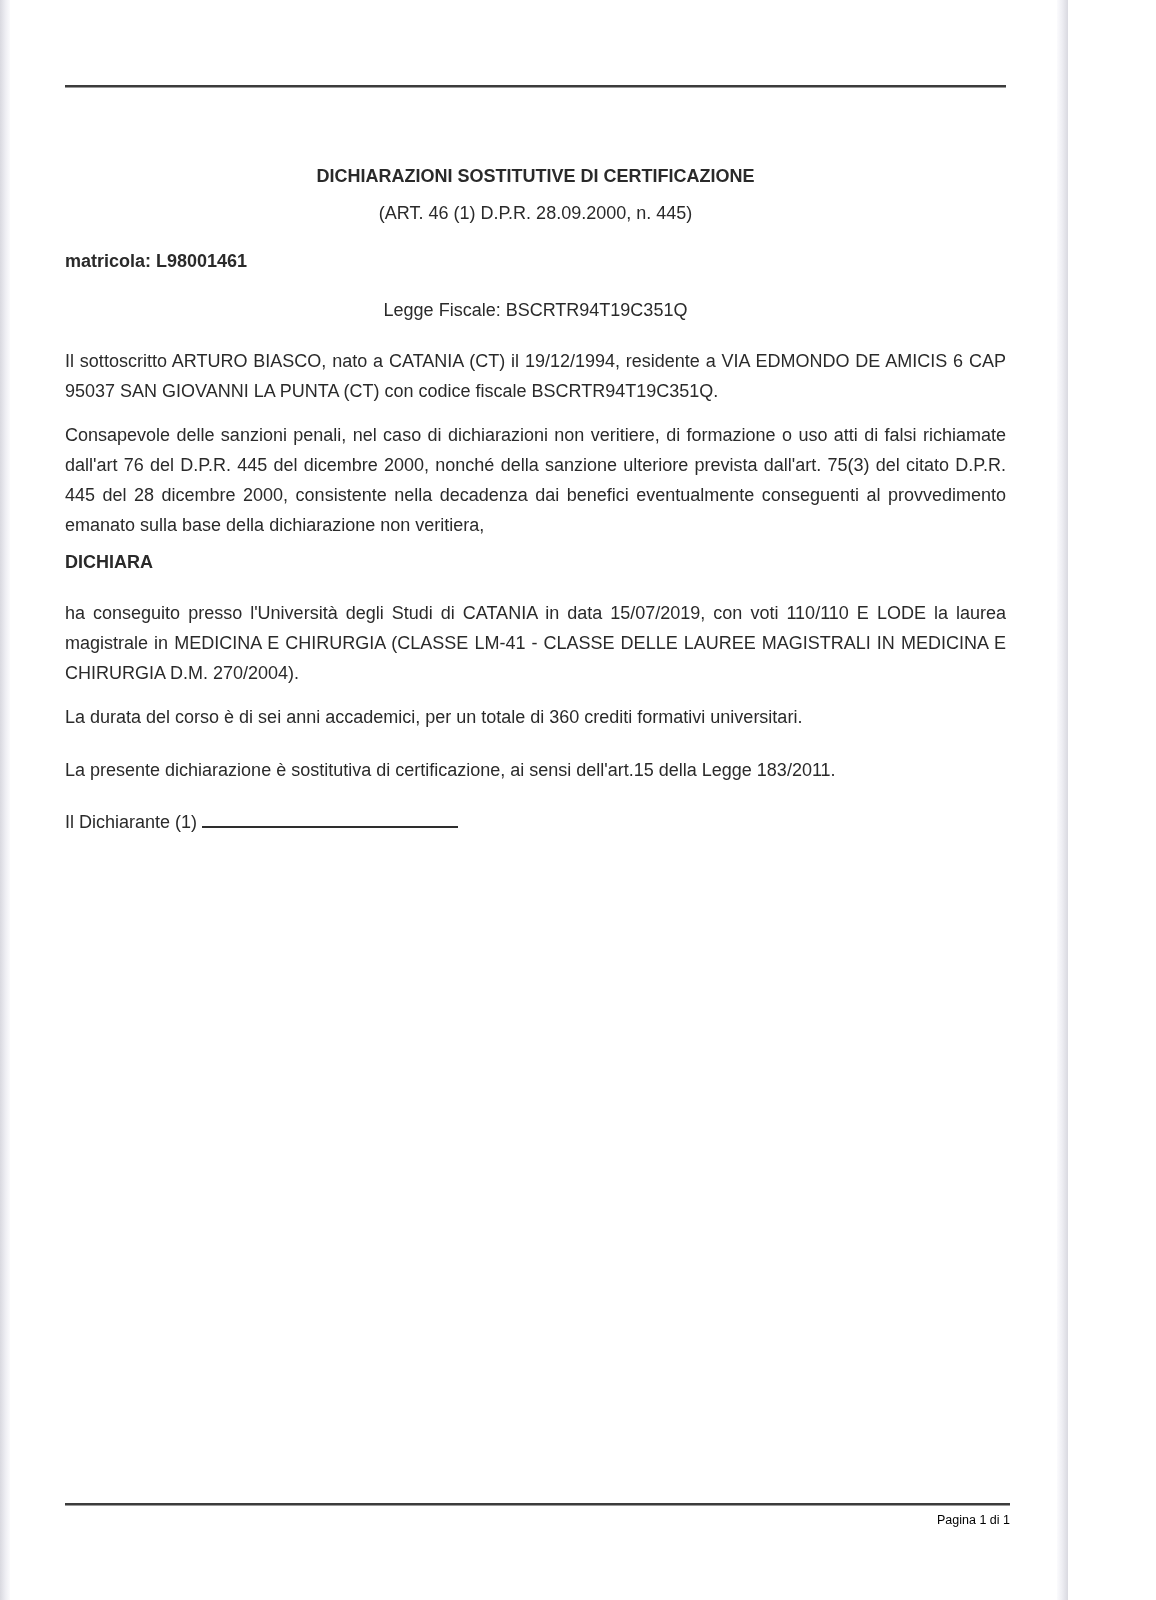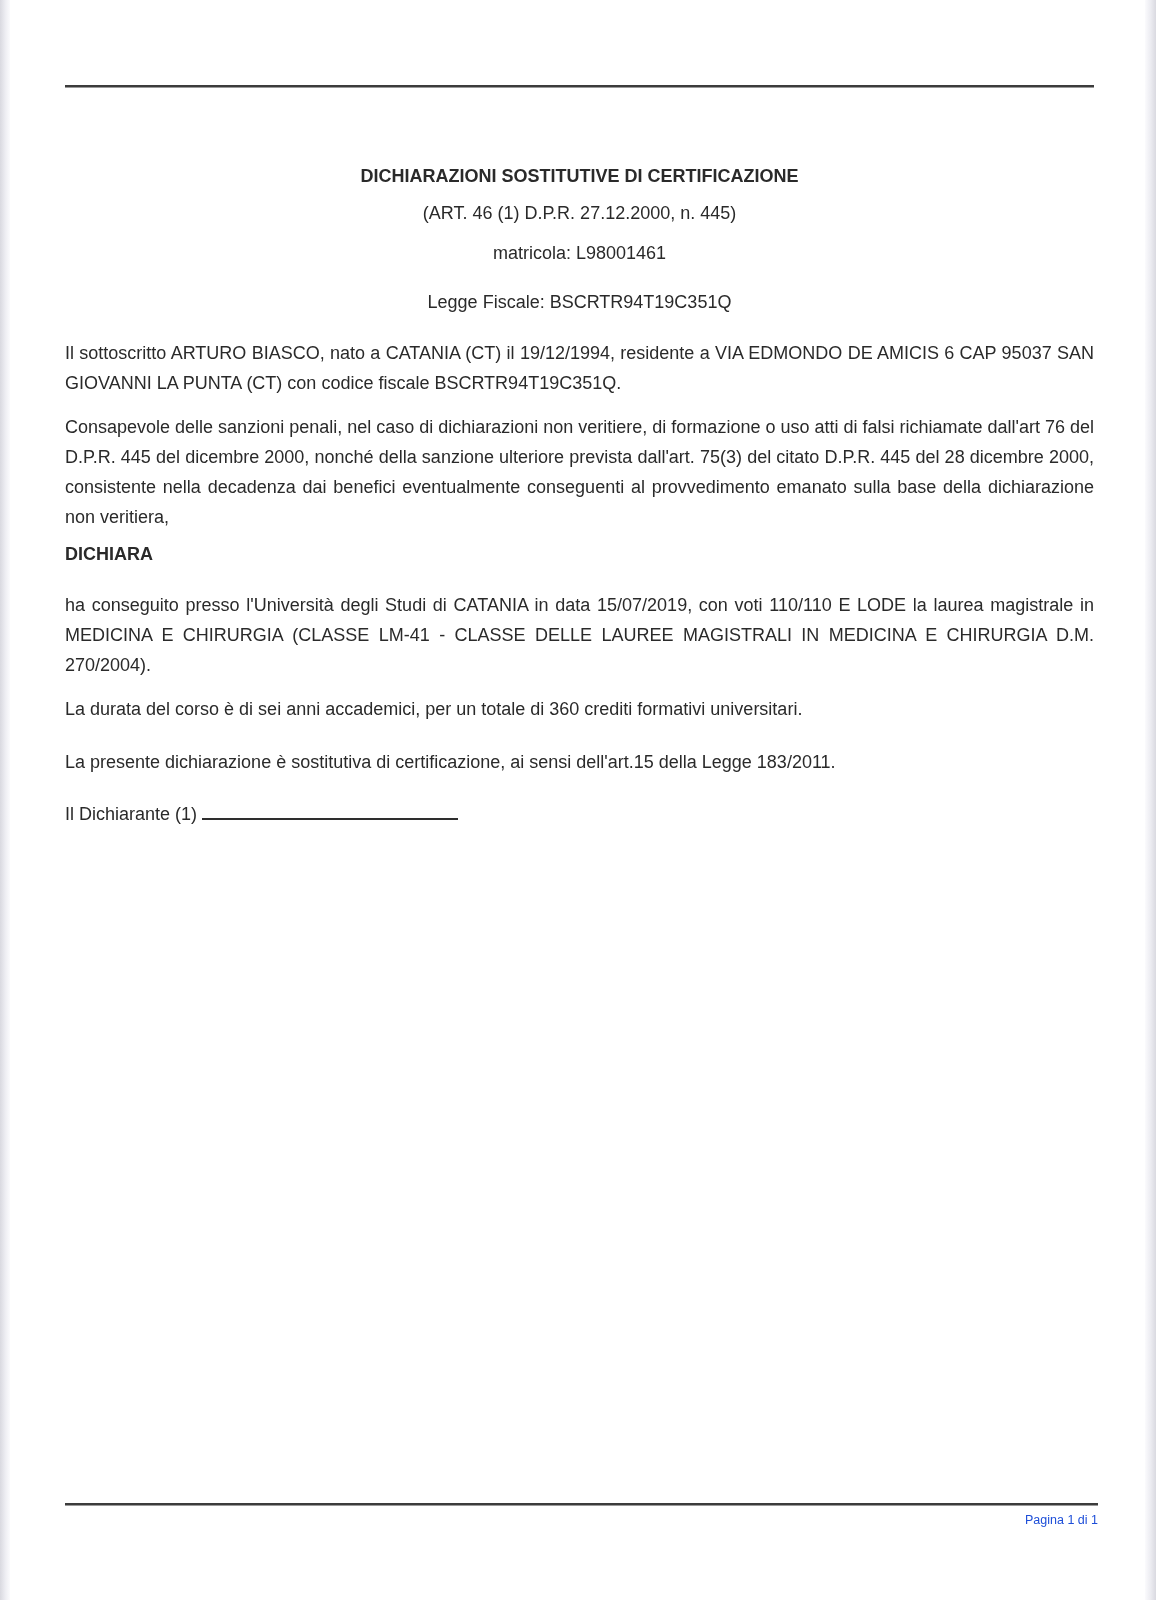--- a/index.html
+++ b/index.html
@@ -1,21 +1,21 @@
 <!DOCTYPE html>
 <html lang="it"><head>
 <meta charset="utf-8">
 <style>
   * { margin: 0; padding: 0; box-sizing: border-box; }
 
   html, body { background: #ffffff; }
 
   .page {
     position: relative;
-    width: 1156px;
+    width: 1068px;
     height: 1600px;
     background: #ffffff;
     font-family: "Liberation Sans", "DejaVu Sans", sans-serif;
     color: #2a2a2a;
     overflow: hidden;
   }
 
   
   .edge-left {
     position: absolute;
@@ -53,23 +53,23 @@
     line-height: 24px;
   }
 
   .doc-subtitle {
     margin-top: 13px;
     text-align: center;
     line-height: 24px;
   }
 
   .matricola {
-    margin-top: 16px;
-    text-align: center;
-    font-weight: normal;
+    margin-top: 24px;
+    text-align: left;
+    font-weight: bold;
     line-height: 24px;
   }
 
   .codice-fiscale {
     margin-top: 25px;
     text-align: center;
     line-height: 24px;
   }
 
   .para { text-align: justify; }
@@ -103,38 +103,38 @@
     position: absolute;
     left: 65px;
     right: 58px;
     top: 1503px;
   }
   .page-indicator {
     margin-top: 7px;
     text-align: right;
     font-size: 12.5px;
     line-height: 15px;
-    color: #1d4ed8;
+    color: #000000;
   }
 </style>
 </head>
 <body>
 
 <div class="page">
 
   <div class="edge-left"></div>
   <div class="edge-right"></div>
 
   <div class="content">
 
     <div class="rule"></div>
 
     <div class="doc-title">DICHIARAZIONI SOSTITUTIVE DI CERTIFICAZIONE</div>
 
-    <div class="doc-subtitle">(ART. 46 (1) D.P.R. 27.12.2000, n. 445)</div>
+    <div class="doc-subtitle">(ART. 46 (1) D.P.R. 28.09.2000, n. 445)</div>
 
     <div class="matricola">matricola: L98001461</div>
 
     <div class="codice-fiscale">Legge Fiscale: BSCRTR94T19C351Q</div>
 
     <p class="para p-intro">Il sottoscritto ARTURO BIASCO, nato a CATANIA (CT) il 19/12/1994, residente a VIA EDMONDO DE AMICIS 6 CAP 95037 SAN GIOVANNI LA PUNTA (CT) con codice fiscale BSCRTR94T19C351Q.</p>
 
     <p class="para p-sanzioni">Consapevole delle sanzioni penali, nel caso di dichiarazioni non veritiere, di formazione o uso atti di falsi richiamate dall'art 76 del D.P.R. 445 del dicembre 2000, nonché della sanzione ulteriore prevista dall'art. 75(3) del citato D.P.R. 445 del 28 dicembre 2000, consistente nella decadenza dai benefici eventualmente conseguenti al provvedimento emanato sulla base della dichiarazione non veritiera,</p>
 
     <div class="h-dichiara">DICHIARA</div>

